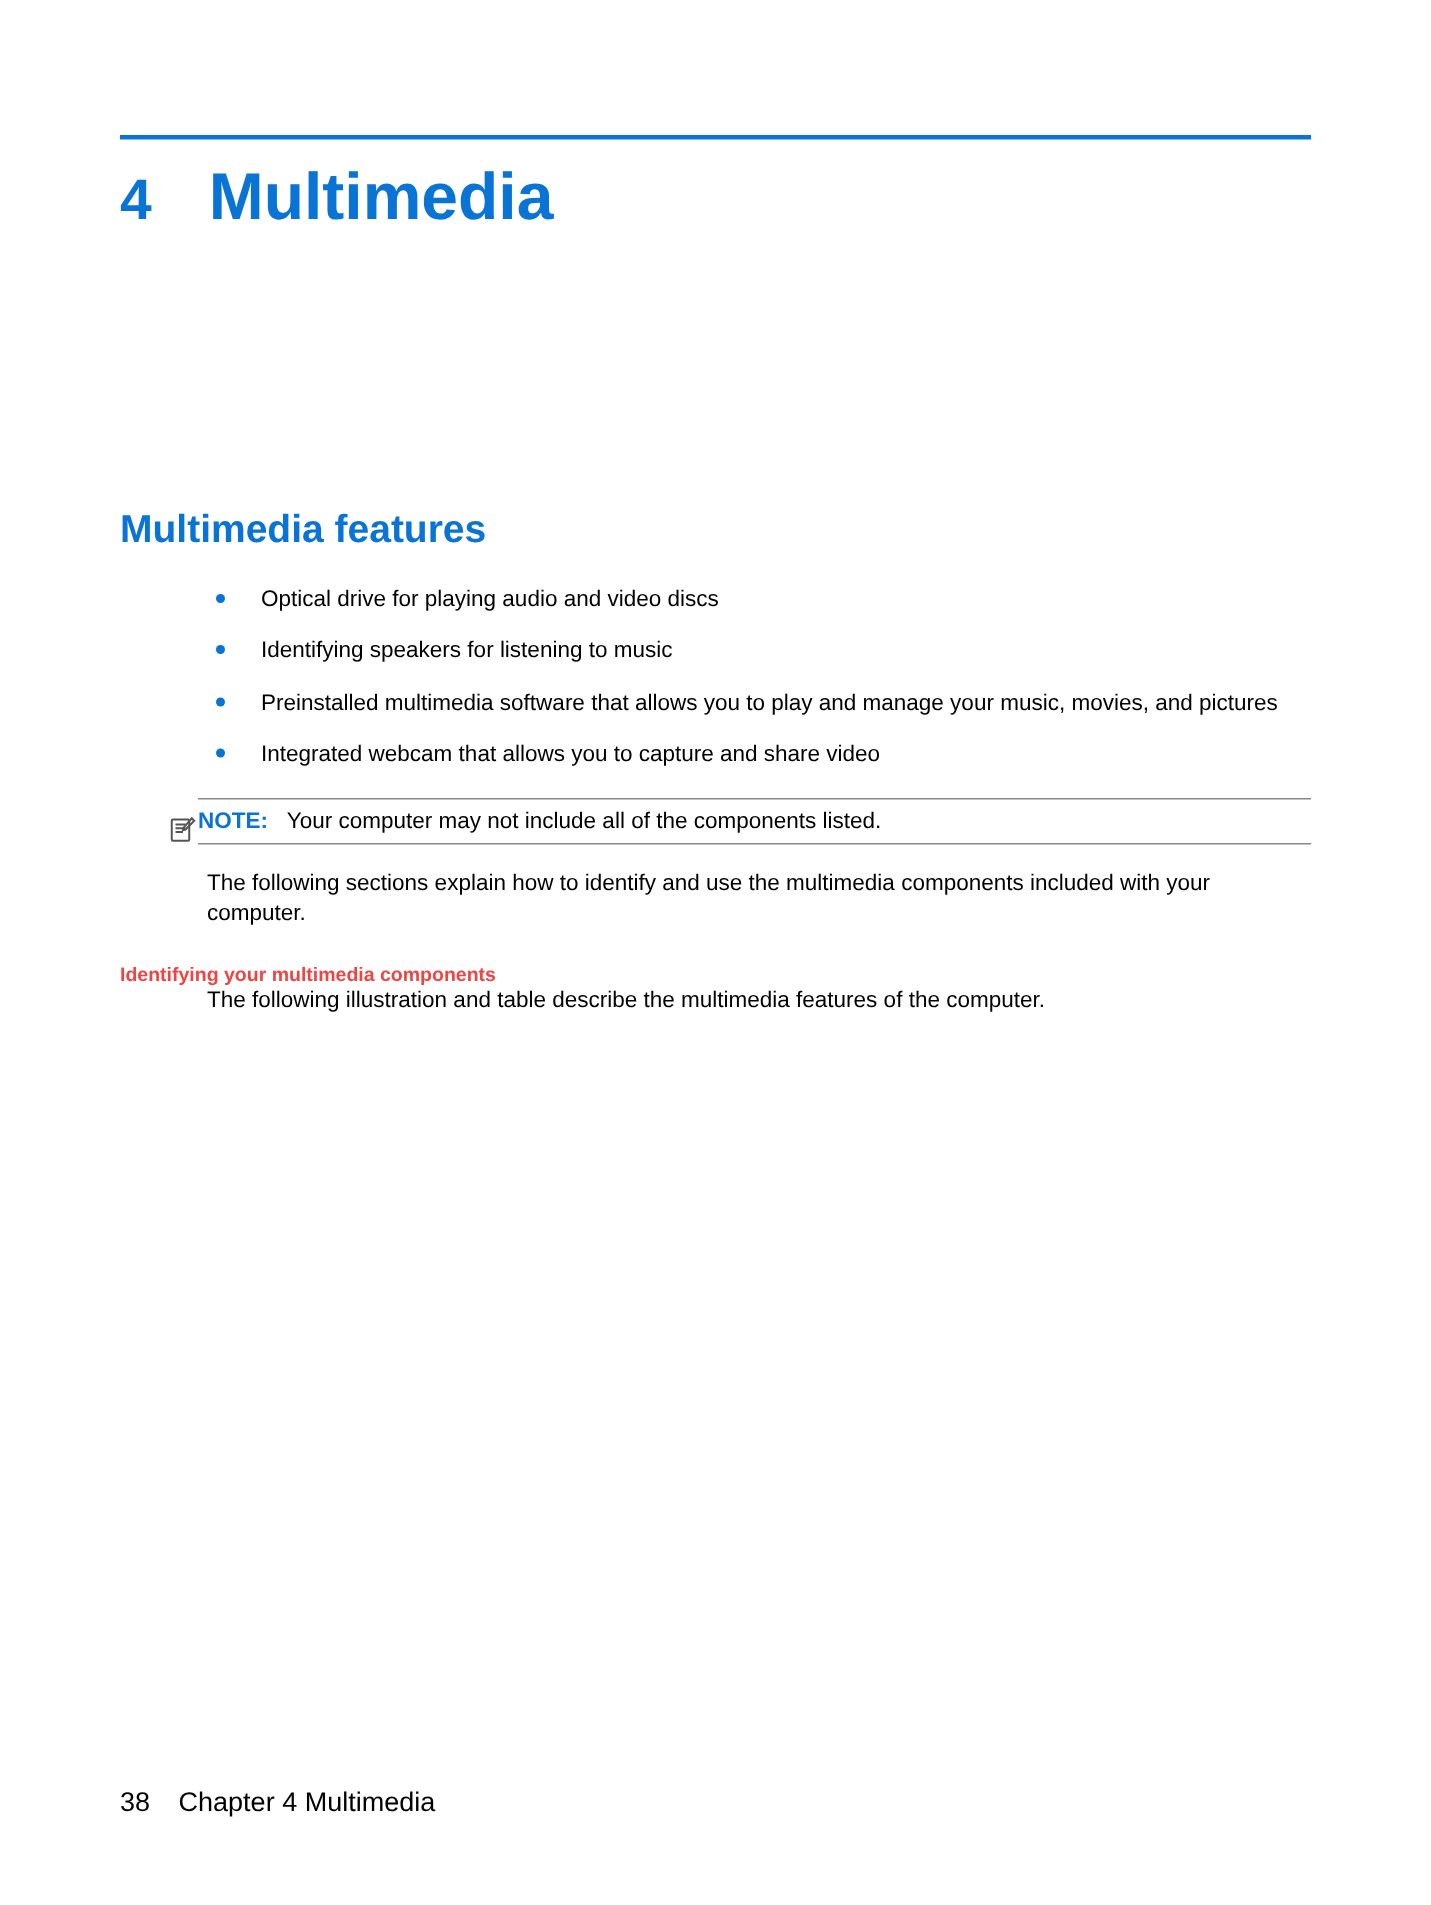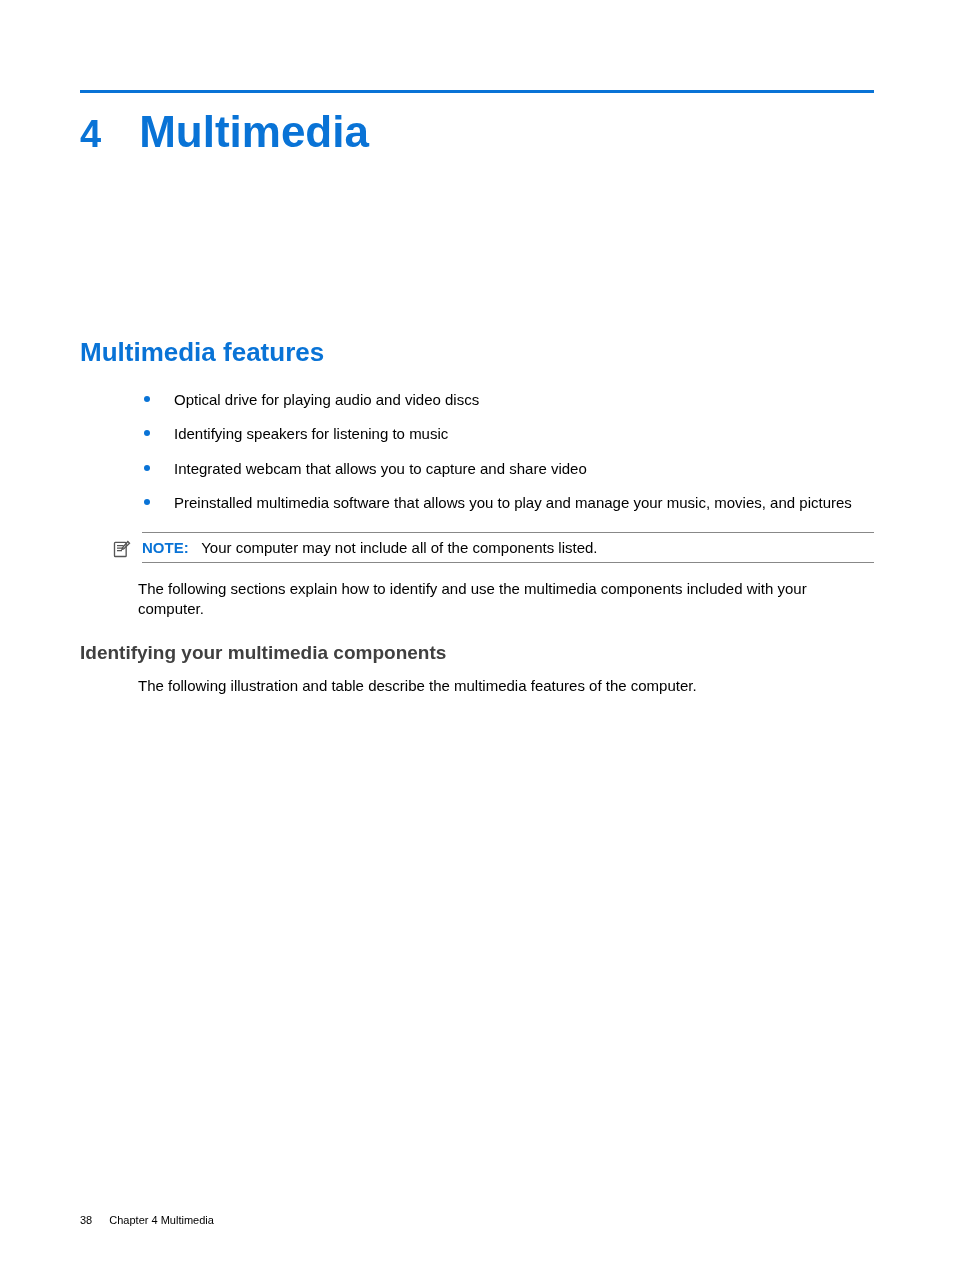--- a/index.html
+++ b/index.html
@@ -8,48 +8,48 @@
   .rule { border-top: 3px solid #0973d6; margin-bottom: 14px; }
   .chapter-title { display: flex; align-items: baseline; gap: 38px; color: #0973d6; font-weight: bold; }
   .chapter-num { font-size: 38px; }
   .chapter-name { font-size: 44px; text-align: right; }
   .section-h2 { color: #0973d6; font-size: 26px; font-weight: bold; margin-top: 180px; margin-bottom: 22px; }
   .body-indent { margin-left: 58px; }
   .para { font-size: 15px; line-height: 1.35; margin-bottom: 16px; }
   ul.bullets { list-style: none; margin: 0 0 14px 0; padding: 0; }
   ul.bullets li { position: relative; padding-left: 36px; font-size: 15px; line-height: 1.35; margin-bottom: 14px; }
   ul.bullets li .dot { position: absolute; left: 6px; top: 6px; width: 6px; height: 6px; background: #0973d6; border-radius: 50%; }
-  .note-row { display: flex; align-items: center; gap: 10px; margin: 19px 0 16px -26px; }
+  .note-row { display: flex; align-items: flex-end; margin: 19px 0 16px -26px; }
   .note-icon { flex: 0 0 auto; width: 20px; height: 20px; margin-top: 2px; color: #555; }
   .note-box { flex: 1 1 auto; border-top: 1px solid #888; border-bottom: 1px solid #888; padding: 6px 0; font-size: 15px; }
   .note-label { color: #0973d6; font-weight: bold; }
-  .section-h3 { color: #404040; font-size: 19px; font-weight: bold; margin-top: 22px; margin-bottom: 12px; }
-  .footer { position: absolute; left: 80px; bottom: 44px; font-size: 11px; }
+  .section-h3 { color: #ef4444; font-size: 13px; font-weight: bold; margin-top: 22px; }
+  .footer { position: absolute; left: 80px; bottom: 58px; font-size: 18px; }
   .footer .pnum { margin-right: 14px; }
 </style>
 </head>
 <body>
 
 <div class="page">
 
   <div class="rule"></div>
   <div class="chapter-title">
     <span class="chapter-num">4</span>
     <span class="chapter-name">Multimedia</span>
   </div>
 
   <h2 class="section-h2">Multimedia features</h2>
 
   <div class="body-indent">
 
     <ul class="bullets">
       <li><span class="dot"></span><span>Optical drive for playing audio and video discs</span></li>
       <li><span class="dot"></span><span>Identifying speakers for listening to music</span></li>
+      <li><span class="dot"></span><span>Preinstalled multimedia software that allows you to play and manage your music, movies, and pictures</span></li>
       <li><span class="dot"></span><span>Integrated webcam that allows you to capture and share video</span></li>
-      <li><span class="dot"></span><span>Preinstalled multimedia software that allows you to play and manage your music, movies, and pictures</span></li>
     </ul>
 
     <div class="note-row">
       <svg class="note-icon" viewBox="0 0 24 24" fill="none" stroke="currentColor" stroke-width="1.6">
         <rect x="3" y="4" width="14" height="17" rx="1"></rect>
         <path d="M6 8h8M6 11h8M6 14h6"></path>
         <path d="M19 3l2 2-7 7-2 .5.5-2 6.5-7.5z"></path>
       </svg>
       <div class="note-box">
         <span class="note-label">NOTE:</span>

